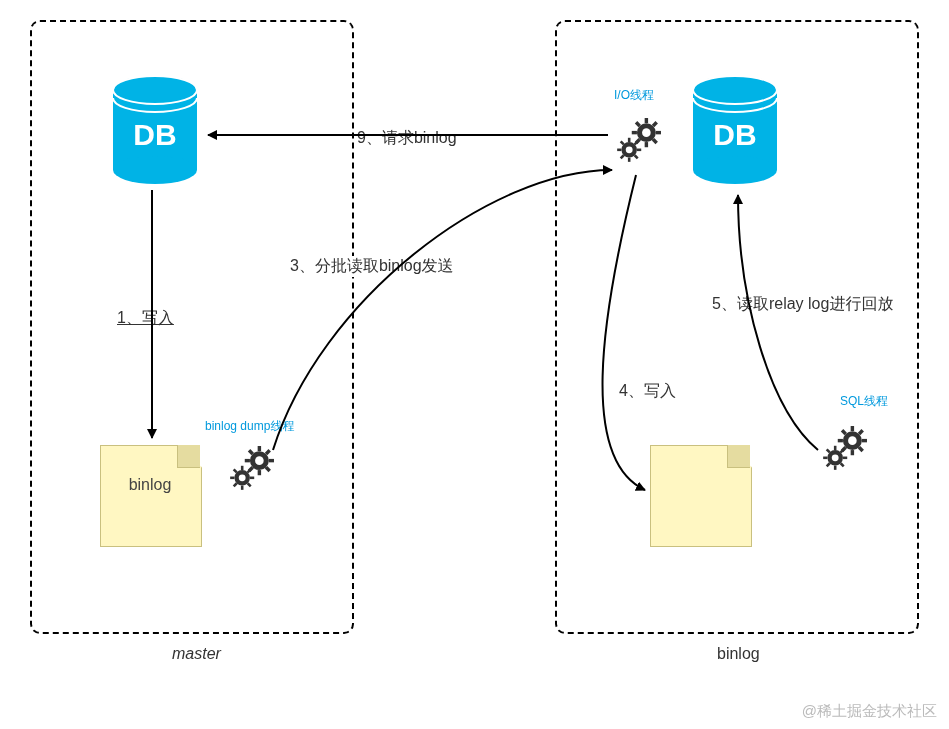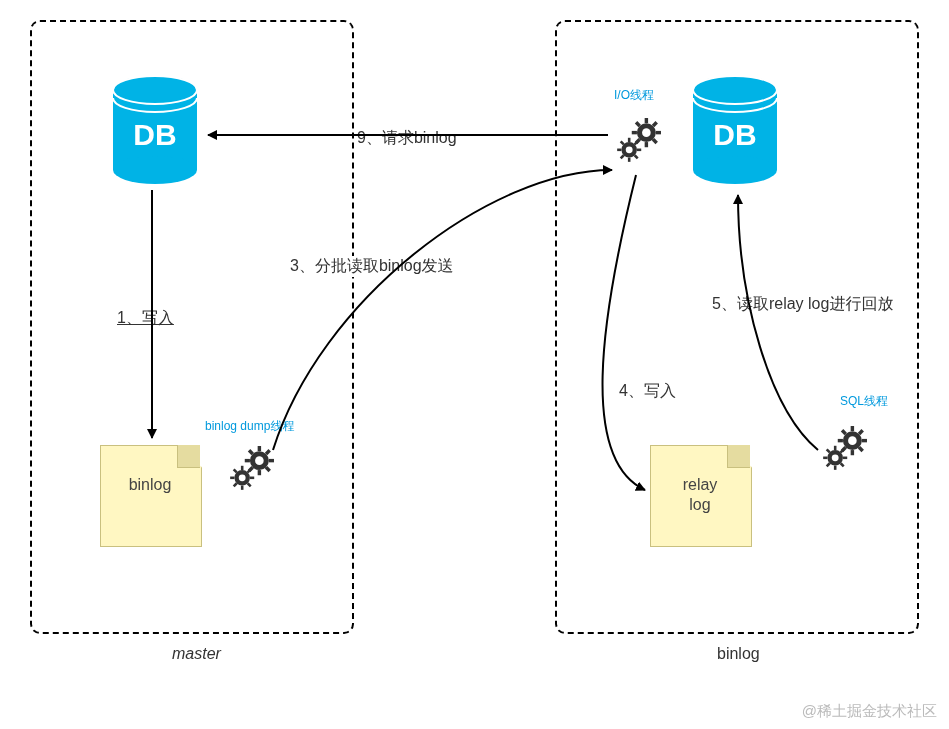--- a/index.html
+++ b/index.html
@@ -106,22 +106,20 @@
 
 <div class="file-icon" style="left:100px; top:445px;">
   <div class="body"></div>
   <div class="fold"></div>
   <div class="text">binlog</div>
 </div>
 
 <div class="file-icon" style="left:650px; top:445px;">
   <div class="body"></div>
   <div class="fold"></div>
-  <div class="text" style="white-space:pre-line;">relay
-log</div>
 </div>
 
 <svg style="position:absolute; left:225px; top:440px;" width="55" height="55" viewBox="0 0 64 64">
   <g fill="#333">
     <circle cx="40" cy="24" r="11"></circle>
       <circle cx="40" cy="24" r="5" fill="#fff"></circle>
     <g transform="translate(40,24)">
         <rect x="-2" y="-17" width="4" height="6"></rect>
         <rect x="-2" y="11" width="4" height="6"></rect>
         <rect x="-17" y="-2" width="6" height="4"></rect>

